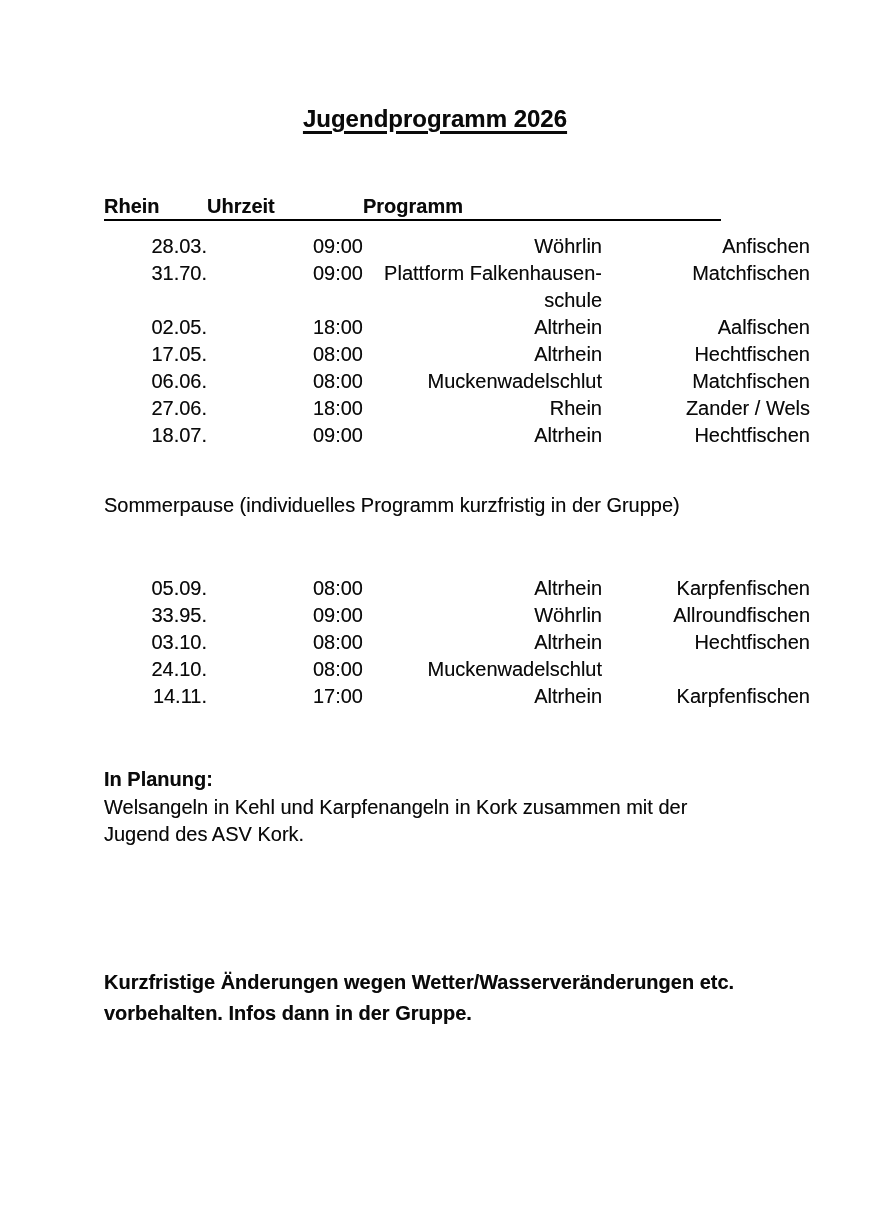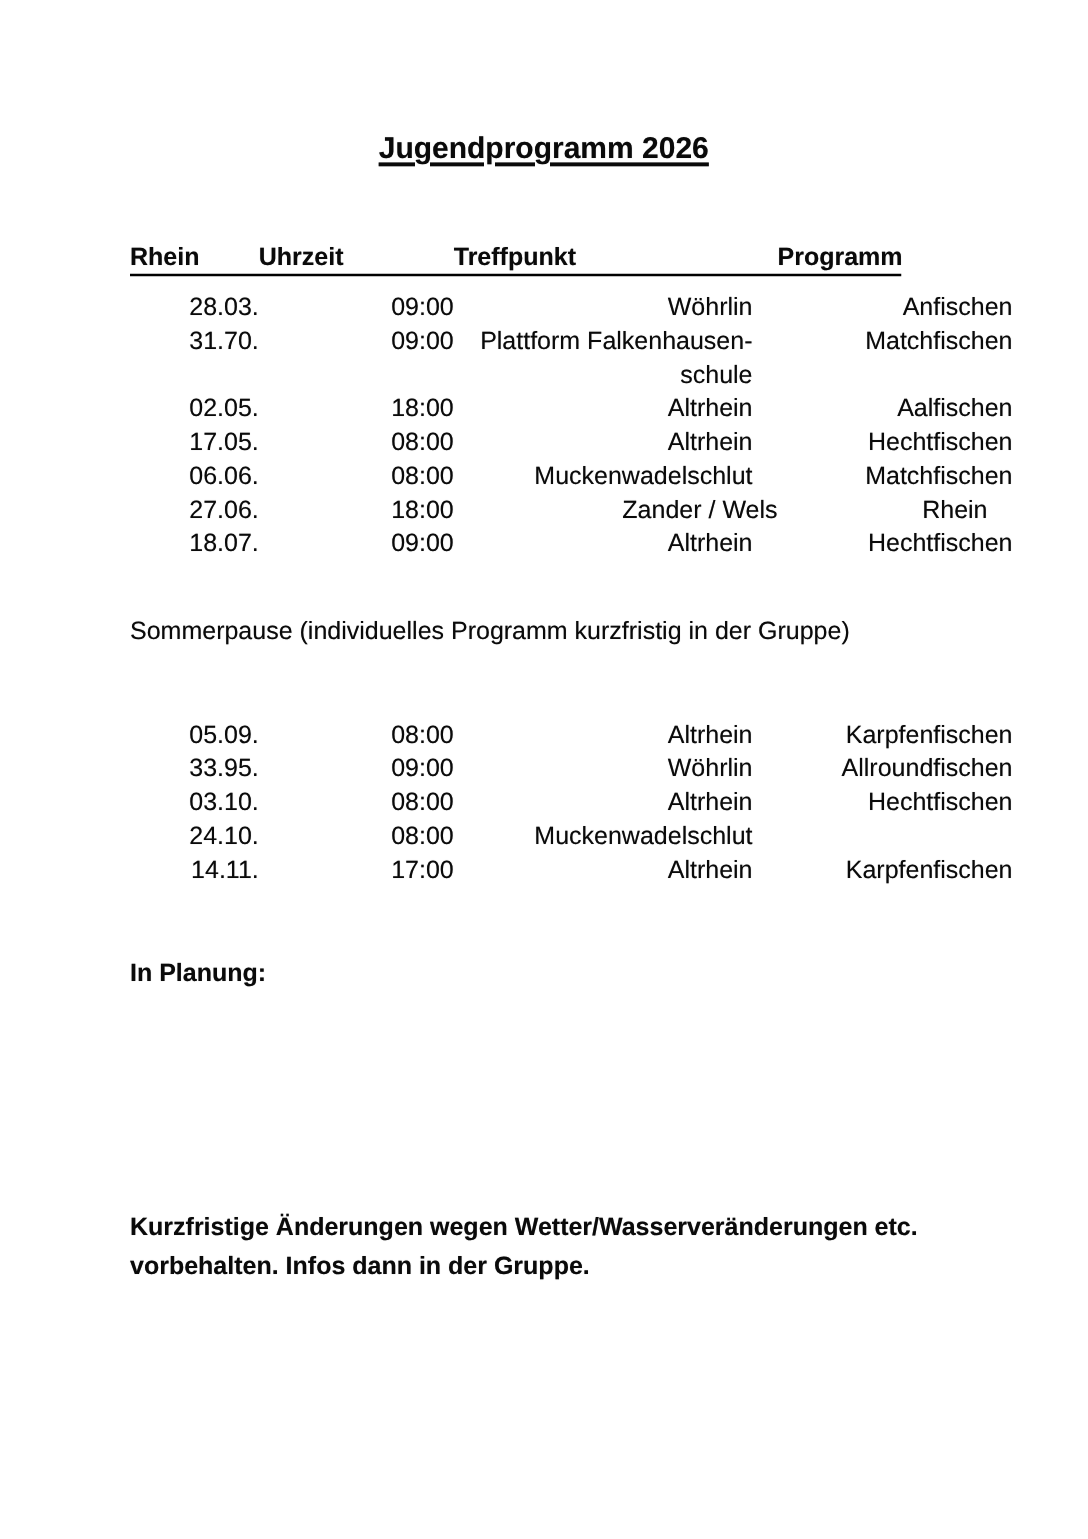--- a/index.html
+++ b/index.html
@@ -103,21 +103,20 @@
 
 <div class="page">
 
   <div class="title">
     <span class="u">Jugendprogramm 2026</span>
   </div>
 
   <div class="thead grid-row">
     <span class="cell c1">Rhein</span>
     <span class="cell c2">Uhrzeit</span>
-    <span class="cell c3">Treffpunkt</span>
     <span class="cell c4">Programm</span>
   </div>
 
   <div class="tbody tbody1">
     <div class="grid-row">
       <span class="cell c1">28.03.</span>
       <span class="cell c2">09:00</span>
       <span class="cell c3">Wöhrlin</span>
       <span class="cell c4">Anfischen</span>
     </div>
@@ -141,22 +140,22 @@
     </div>
     <div class="grid-row">
       <span class="cell c1">06.06.</span>
       <span class="cell c2">08:00</span>
       <span class="cell c3">Muckenwadelschlut</span>
       <span class="cell c4">Matchfischen</span>
     </div>
     <div class="grid-row">
       <span class="cell c1">27.06.</span>
       <span class="cell c2">18:00</span>
+      <span class="cell c3">Rhein</span>
       <span class="cell c4">Zander / Wels</span>
-      <span class="cell c3">Rhein</span>
     </div>
     <div class="grid-row">
       <span class="cell c1">18.07.</span>
       <span class="cell c2">09:00</span>
       <span class="cell c3">Altrhein</span>
       <span class="cell c4">Hechtfischen</span>
     </div>
   </div>
 
   <div class="sommerpause">Sommerpause (individuelles Programm kurzfristig in der Gruppe)</div>
@@ -189,16 +188,17 @@
       <span class="cell c1">14.11.</span>
       <span class="cell c2">17:00</span>
       <span class="cell c3">Altrhein</span>
       <span class="cell c4">Karpfenfischen</span>
     </div>
   </div>
 
   <div class="planning-heading">
     <span class="u">In Planung:</span>
   </div>
+  <div class="planning-body">Welsangeln in Kehl und Karpfenangeln in Kork zusammen mit der Jugend des ASV Kork.</div>
 
   <div class="notice">Kurzfristige Änderungen wegen Wetter/Wasserveränderungen etc. vorbehalten. Infos dann in der Gruppe.</div>
 
 </div>
 
 </body></html>

